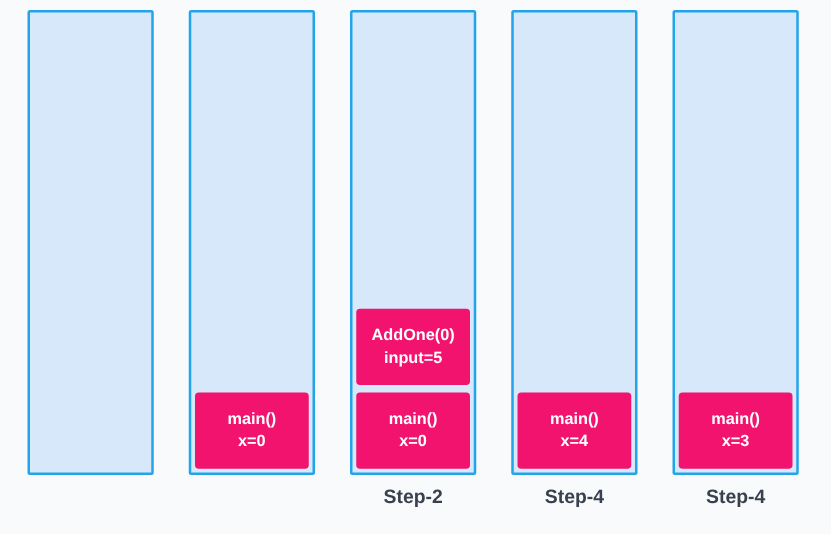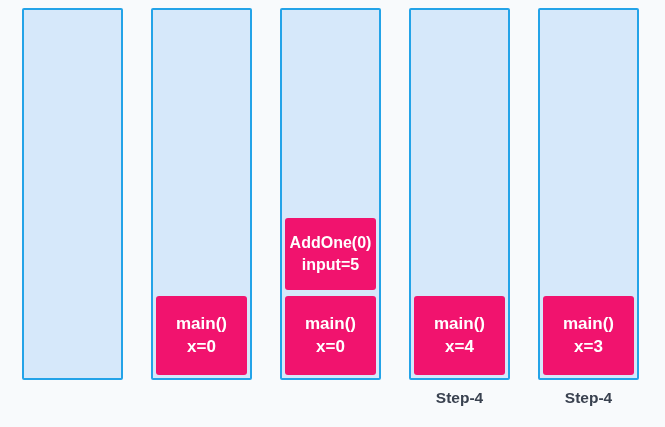--- a/index.html
+++ b/index.html
@@ -37,37 +37,37 @@
     border: 2px solid var(--column-border);
     border-radius: 2px;
     display: flex;
     flex-direction: column;
     justify-content: flex-end;
     gap: 6px;
     padding: 3px;
   }
   .frame {
     width: 100%;
-    height: 79px;
+    height: 61px;
     background: var(--frame-fill);
     border-radius: 3px;
     color: var(--frame-text);
     display: flex;
     flex-direction: column;
     align-items: center;
     justify-content: center;
     gap: 3px;
     font-weight: bold;
-    font-size: 17px;
+    font-size: 13px;
     line-height: 1.15;
     text-align: center;
   }
   .frame.frame-top {
-    height: 72px;
-    font-size: 16px;
+    height: 61px;
+    font-size: 13px;
   }
   .col-label {
     margin-top: 9px;
     height: 20px;
     text-align: center;
     font-size: 15.5px;
     font-weight: bold;
     color: var(--label-color);
   }
 </style>
@@ -95,20 +95,21 @@
       <div class="stack">
         <div class="frame frame-top">
           <div>AddOne(0)</div>
           <div>input=5</div>
         </div>
         <div class="frame">
           <div>main()</div>
           <div>x=0</div>
         </div>
       </div>
+      <div class="col-label">Step-2</div>
     </div>
 
     <div class="col">
       <div class="stack">
         <div class="frame">
           <div>main()</div>
           <div>x=4</div>
         </div>
       </div>
       <div class="col-label">Step-4</div>

